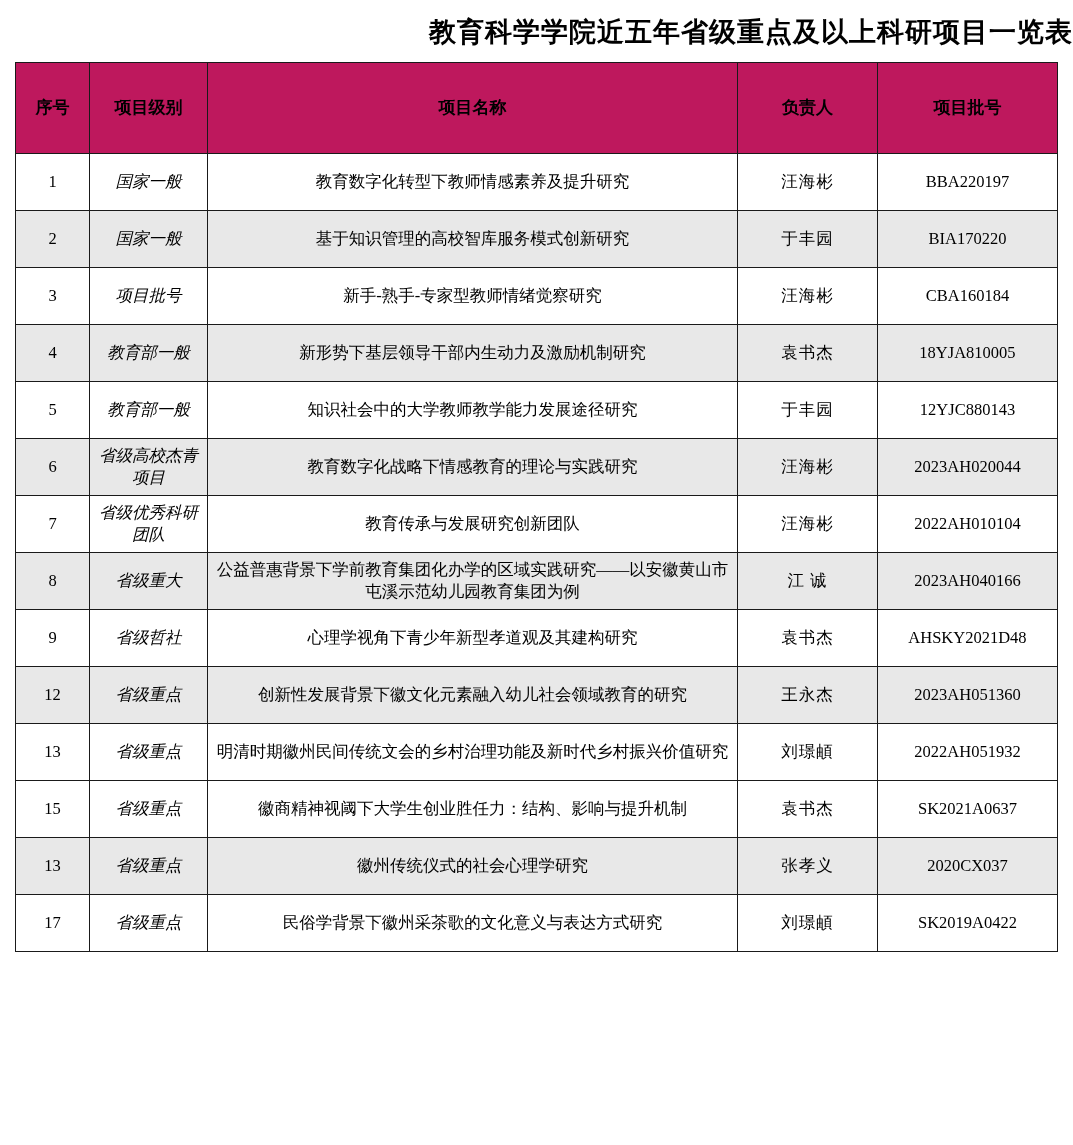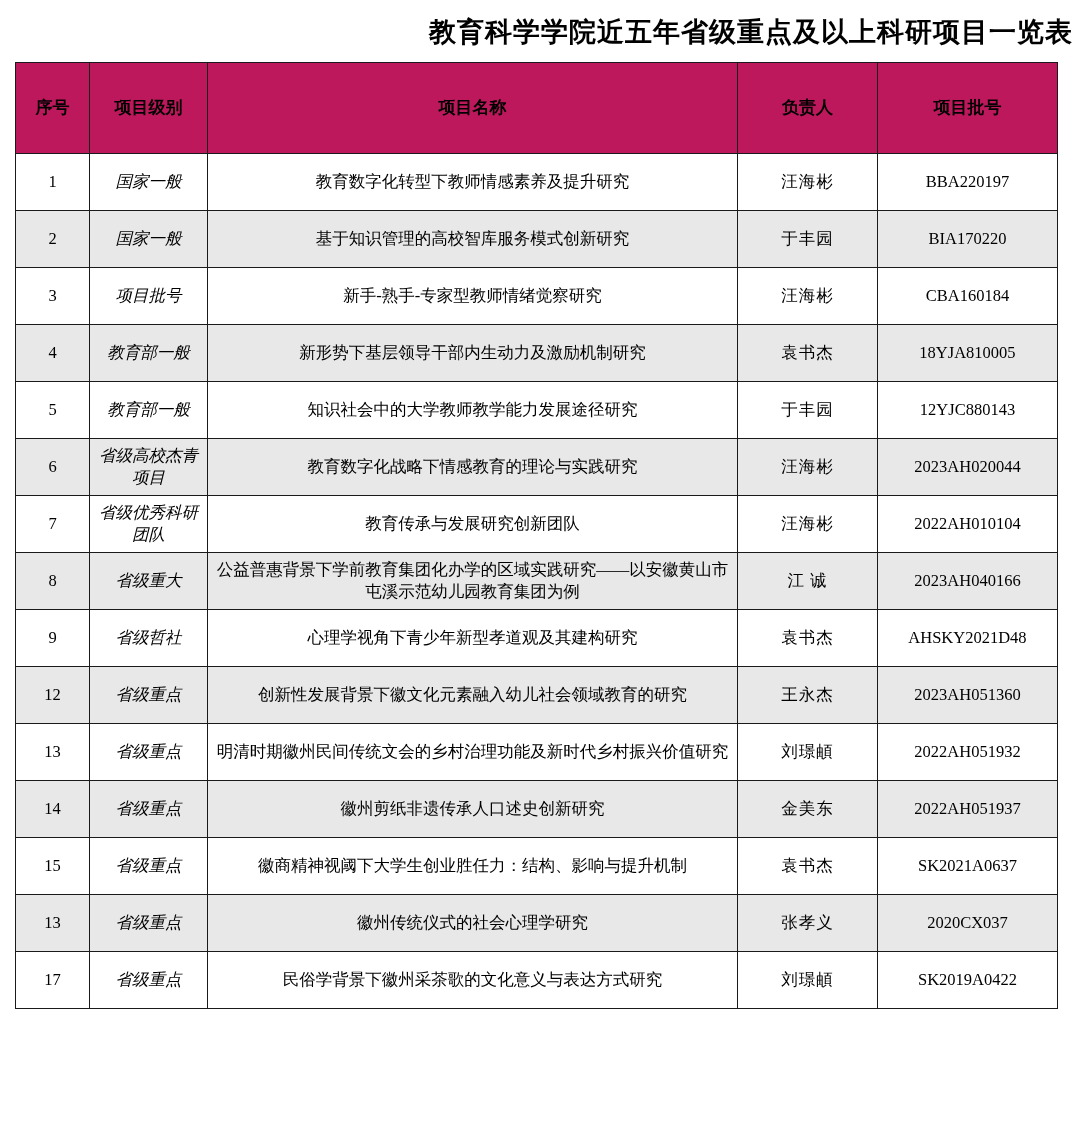--- a/index.html
+++ b/index.html
@@ -160,27 +160,20 @@
           <td class="c-owner">王永杰</td>
           <td class="c-code">2023AH051360</td>
         </tr>
         <tr class="odd">
           <td class="c-no">13</td>
           <td class="c-level">省级重点</td>
           <td class="c-name">明清时期徽州民间传统文会的乡村治理功能及新时代乡村振兴价值研究</td>
           <td class="c-owner">刘璟頔</td>
           <td class="c-code">2022AH051932</td>
         </tr>
-        <tr class="even">
-          <td class="c-no">14</td>
-          <td class="c-level">省级重点</td>
-          <td class="c-name">徽州剪纸非遗传承人口述史创新研究</td>
-          <td class="c-owner">金美东</td>
-          <td class="c-code">2022AH051937</td>
-        </tr>
         <tr class="odd">
           <td class="c-no">15</td>
           <td class="c-level">省级重点</td>
           <td class="c-name">徽商精神视阈下大学生创业胜任力：结构、影响与提升机制</td>
           <td class="c-owner">袁书杰</td>
           <td class="c-code">SK2021A0637</td>
         </tr>
         <tr class="even">
           <td class="c-no">13</td>
           <td class="c-level">省级重点</td>

